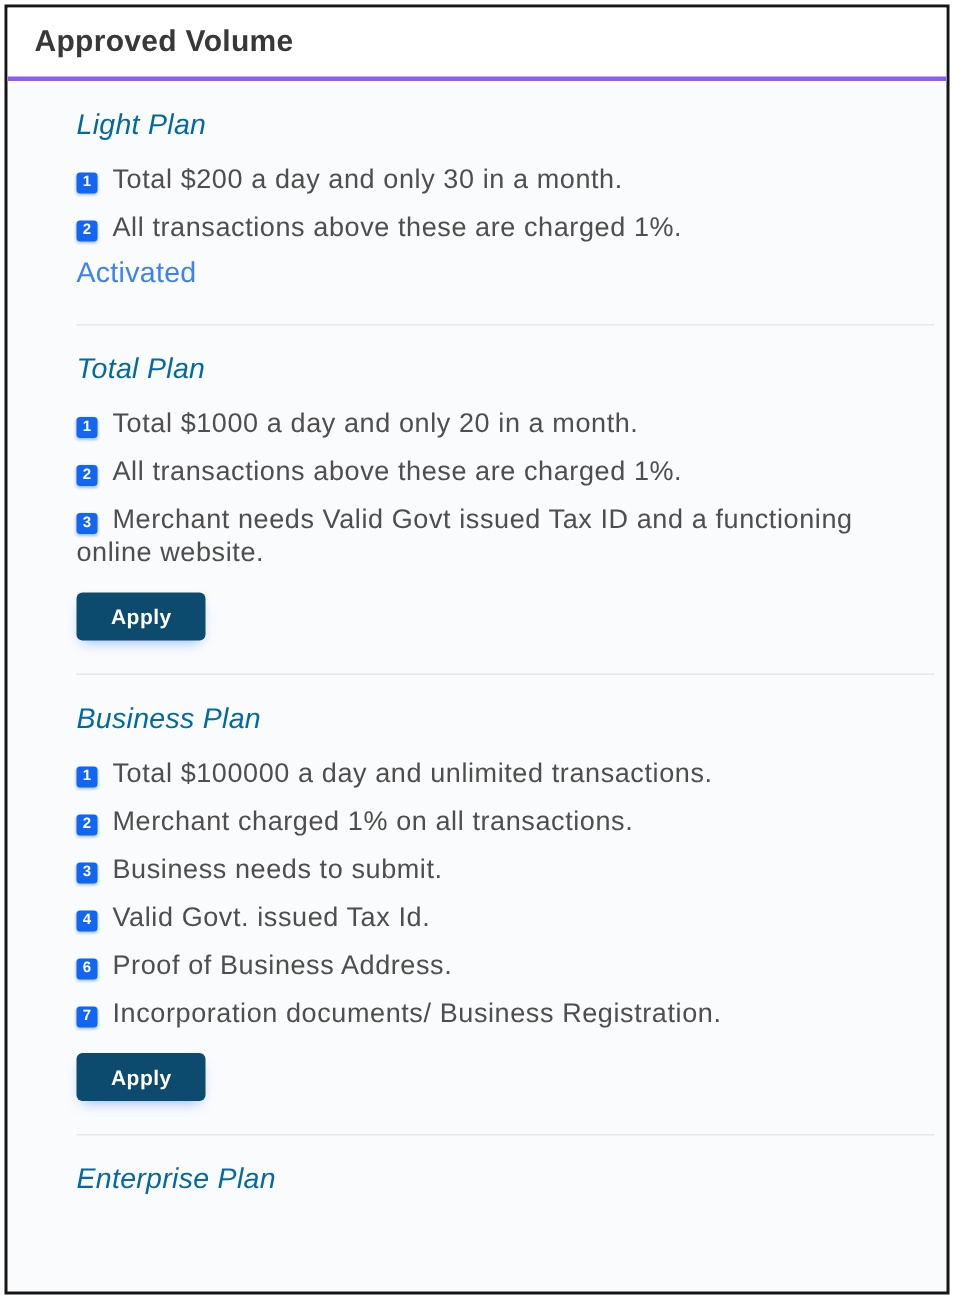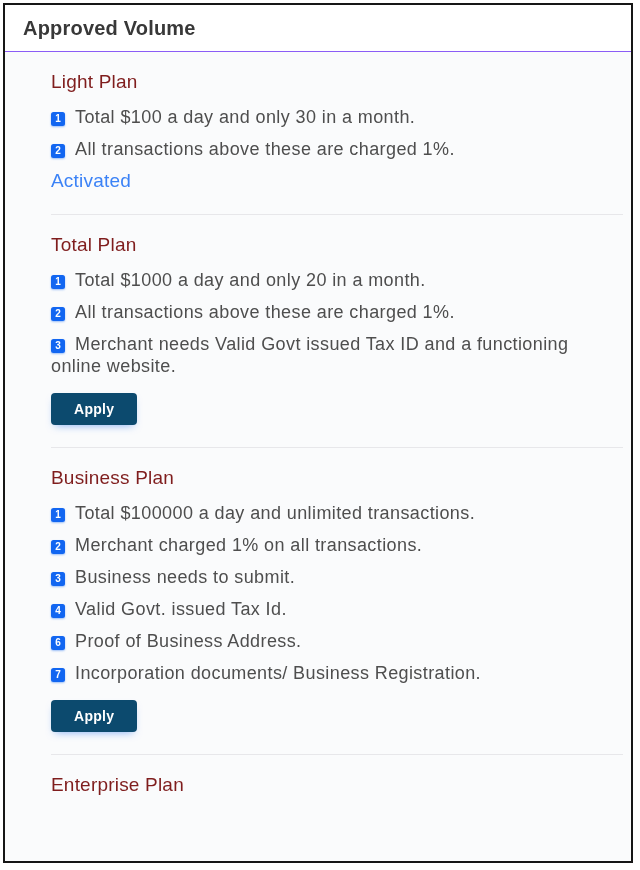--- a/index.html
+++ b/index.html
@@ -14,40 +14,41 @@
     top: 3px; left: 3px; right: 7px; bottom: 7px;
     border: 2px solid #161616;
     background: #fafbfc;
     overflow: hidden;
     display: flex;
     flex-direction: column;
   }
   .modal-header {
     background: #ffffff;
     padding: 12px 18px 11px 18px;
-    border-bottom: 1px solid #8b5cf6;
+    border-bottom: 3px solid #8b5cf6;
     flex: 0 0 auto;
   }
   .modal-title {
     font-size: 20px;
     font-weight: bold;
     color: #383838;
     letter-spacing: 0.2px;
   }
   .modal-body {
     flex: 1 1 auto;
     padding: 0 8px 0 46px;
   }
   .plan-section { padding-top: 19px; }
   .plan-title {
     font-size: 19px;
-    color: #7f1d1d;
+    color: #0369a1;
     font-weight: normal;
     letter-spacing: 0.2px;
     margin-bottom: 13px;
+    font-style: italic;
   }
   .plan-item {
     font-size: 18px;
     line-height: 22px;
     letter-spacing: 0.4px;
     color: #4e4e4e;
     margin-bottom: 10px;
     max-width: 576px;
   }
   .num-badge {
@@ -99,21 +100,21 @@
 
 <div class="modal-frame">
   <div class="modal-header">
     <div class="modal-title">Approved Volume</div>
   </div>
 
   <div class="modal-body">
   <section class="plan-section">
     <div class="plan-title">Light Plan</div>
     <div>
-          <p class="plan-item"><span class="num-badge">1</span><span>Total $100 a day and only 30 in a month.</span></p>
+          <p class="plan-item"><span class="num-badge">1</span><span>Total $200 a day and only 30 in a month.</span></p>
           <p class="plan-item"><span class="num-badge">2</span><span>All transactions above these are charged 1%.</span></p>
         </div>
     <div class="plan-status">Activated</div>
 
     <hr class="section-divider">
   </section>
 
   <section class="plan-section">
     <div class="plan-title">Total Plan</div>
     <div>

